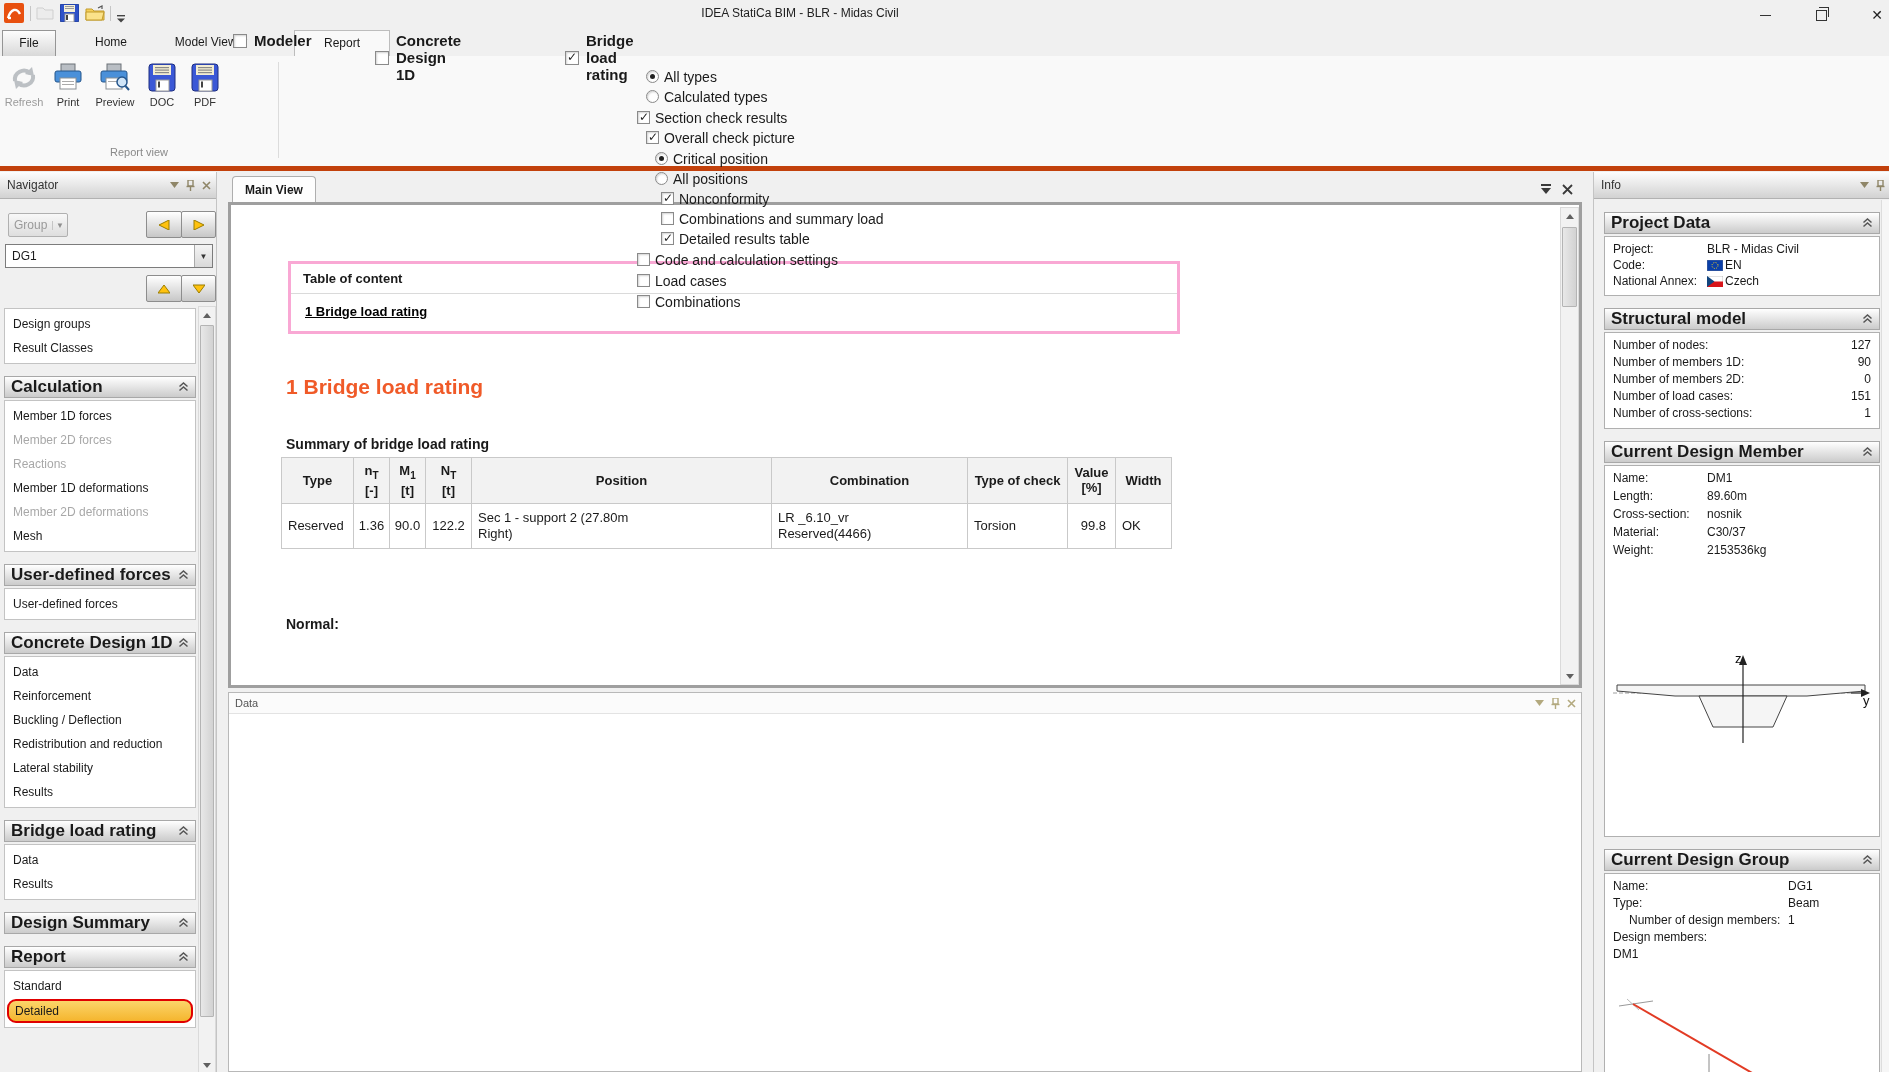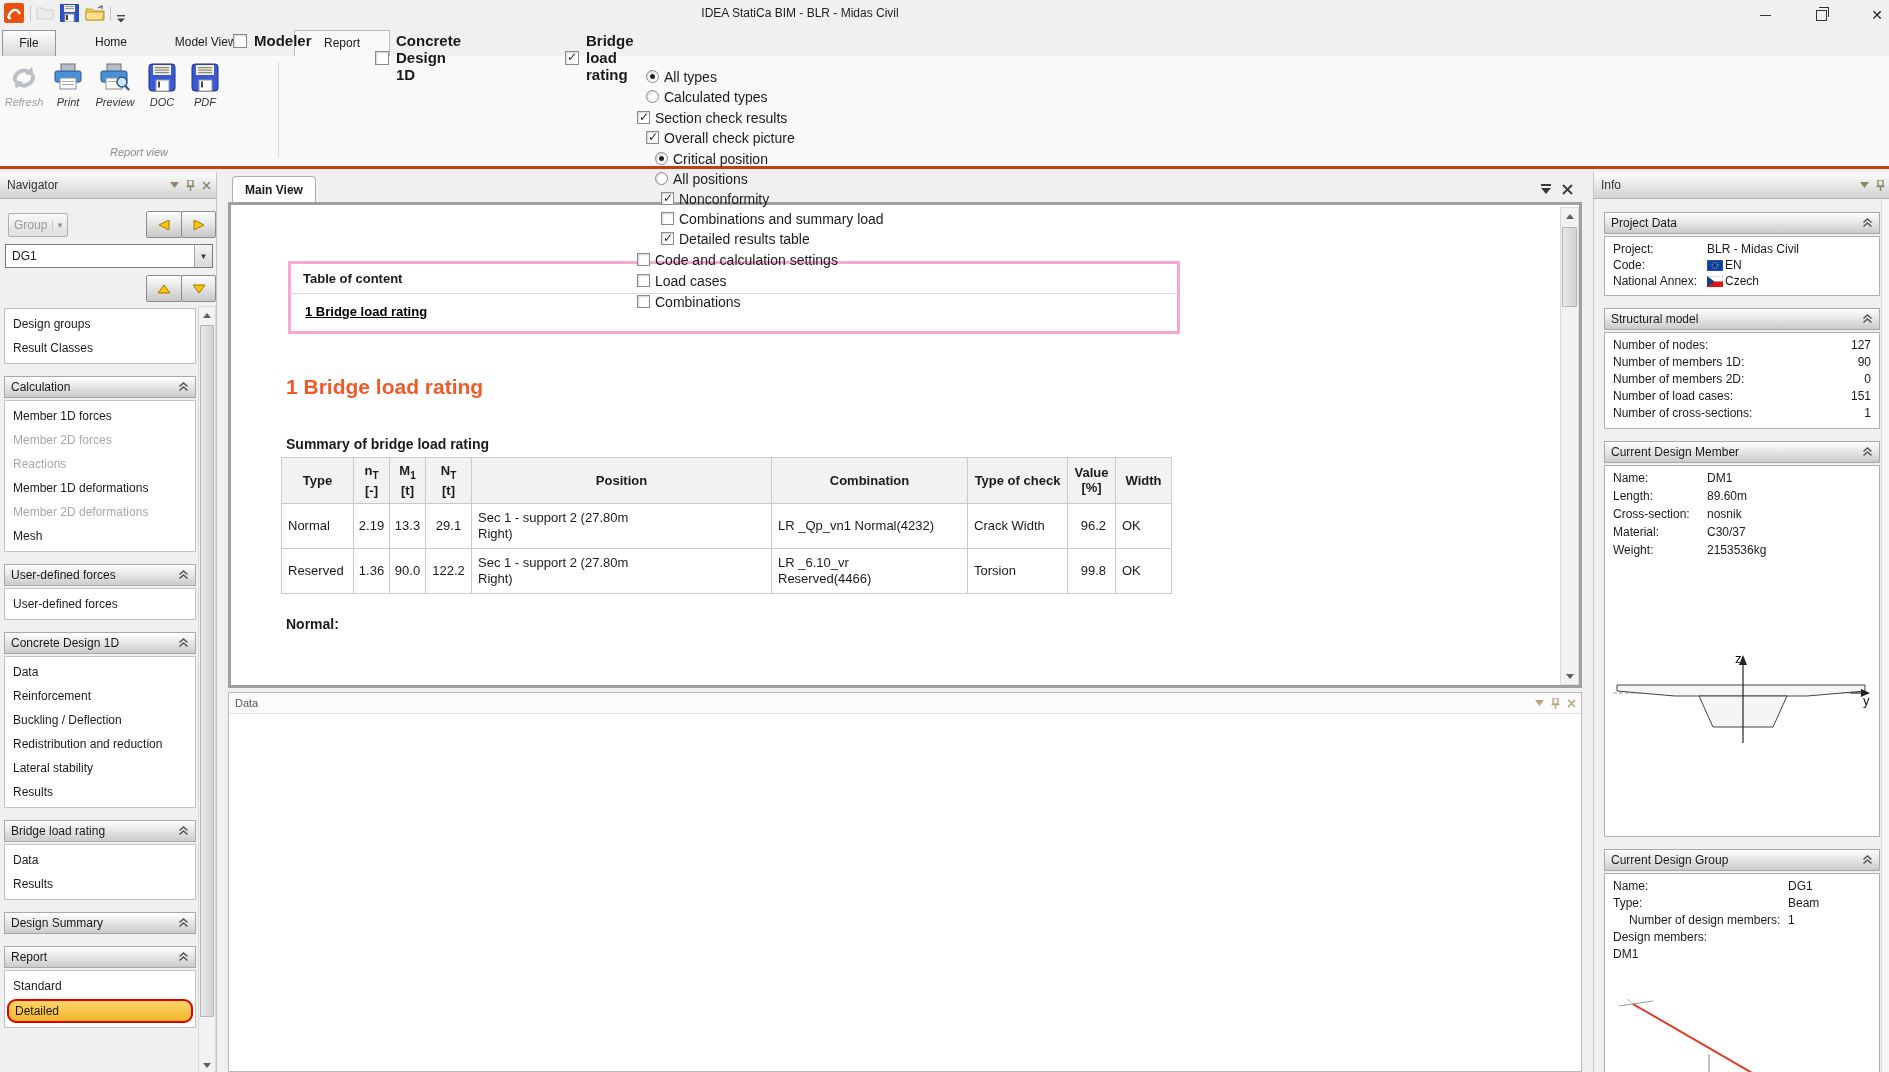--- a/index.html
+++ b/index.html
@@ -19,33 +19,33 @@
   #btn-restore span::before{content:"";position:absolute;left:2px;top:-4px;width:9px;height:9px;border:1.2px solid #333;border-bottom:none;border-left:none;}
   #btn-close{font-size:14px;color:#222;}
   
   #tabrow{position:absolute;left:0;top:28px;width:1889px;height:28px;background:#f0f0f0;}
   .tab{position:absolute;top:2px;height:25px;line-height:25px;text-align:center;font-size:12px;color:#1a1a1a;cursor:default;}
   #tab-file{left:2px;width:52px;background:linear-gradient(#fdfdfd,#d8d8d8);border:1px solid #959595;}
   #tab-home{left:72px;width:78px;}
   #tab-model{left:158px;width:106px;}
   #tab-report{left:294px;width:94px;background:#f9f9f9;border:1px solid #bdbdbd;border-bottom:none;height:26px;}
   
-  #ribbon{position:absolute;left:0;top:56px;width:1889px;height:110px;background:#f9f9f9;border-bottom:3px solid #c2410c;font-style:italic;}
+  #ribbon{position:absolute;left:0;top:56px;width:1889px;height:110px;background:#f9f9f9;border-bottom:5px solid #c2410c;}
   .rbtn{position:absolute;top:5px;height:72px;text-align:center;font-size:11px;color:#333;cursor:default;}
   .rbtn svg{display:block;margin:2px auto 3px auto;}
   .rbtn.disabled{color:#9b9b9b;}
   #rgroup-label{position:absolute;left:0;top:90px;width:278px;text-align:center;font-size:11px;color:#8a8a8a;}
   #rgroup-sep{position:absolute;left:278px;top:6px;height:96px;width:1px;background:#dcdcdc;}
   
   .panel-header{height:26px;background:linear-gradient(#fdfdfd,#d2d2d2);border-bottom:1px solid #b2b2b2;
     font-size:12px;color:#333;line-height:26px;padding-left:7px;position:relative;}
   .ph-icons{position:absolute;right:5px;top:0;height:26px;display:flex;align-items:center;gap:7px;}
   .ph-icons svg{display:block;}
   .sec-header{height:20px;margin-top:12px;background:linear-gradient(#ffffff,#cbcbcb);border:1px solid #a8a8a8;
-    font-size:12px;font-weight:normal;line-height:20px;padding-left:6px;position:relative;cursor:default;}
+    font-size:17px;font-weight:bold;line-height:20px;padding-left:6px;position:relative;cursor:default;}
   .sec-header .chev{position:absolute;right:6px;top:5px;}
   .listbox{background:#fff;border:1px solid #c3c3c3;padding:3px 0;margin-top:2px;}
   
   #navigator{position:absolute;left:0;top:172px;width:216px;height:900px;background:#f0f0f0;border-right:1px solid #c4c4c4;overflow:hidden;}
   .arrow-btn{position:absolute;width:34px;height:25px;border:1px solid #8d8d8d;border-radius:2px;
     background:linear-gradient(#ffffff,#c7c7c7);display:flex;align-items:center;justify-content:center;cursor:default;}
   #grp-btn{position:absolute;left:8px;top:41px;width:58px;height:22px;border:1px solid #b0b0b0;border-radius:2px;
     background:linear-gradient(#f8f8f8,#dedede);color:#9a9a9a;font-size:12px;display:flex;align-items:center;cursor:default;}
   #grp-btn .lbl{flex:1;padding-left:5px;}
   #grp-btn .dd{width:14px;border-left:1px solid #c5c5c5;text-align:center;font-size:8px;color:#8f8f8f;}
@@ -407,32 +407,20 @@
             <div class="th-main"><span>Value</span></div>
             <div class="th-unit">[%]</div>
           </th>
           <th>
             <div class="th-main"><span>Width</span></div>
           </th>
         </tr>
       </thead>
       <tbody>
         <tr>
-          <td>Normal</td>
-          <td class="num">2.19</td>
-          <td class="num">13.3</td>
-          <td class="num">29.1</td>
-          <td class="pre">Sec 1 - support 2 (27.80m
-Right)</td>
-          <td class="pre">LR _Qp_vn1 Normal(4232)</td>
-          <td>Crack Width</td>
-          <td class="right">96.2</td>
-          <td>OK</td>
-        </tr>
-        <tr>
           <td>Reserved</td>
           <td class="num">1.36</td>
           <td class="num">90.0</td>
           <td class="num">122.2</td>
           <td class="pre">Sec 1 - support 2 (27.80m
 Right)</td>
           <td class="pre">LR _6.10_vr
 Reserved(4466)</td>
           <td>Torsion</td>
           <td class="right">99.8</td>

